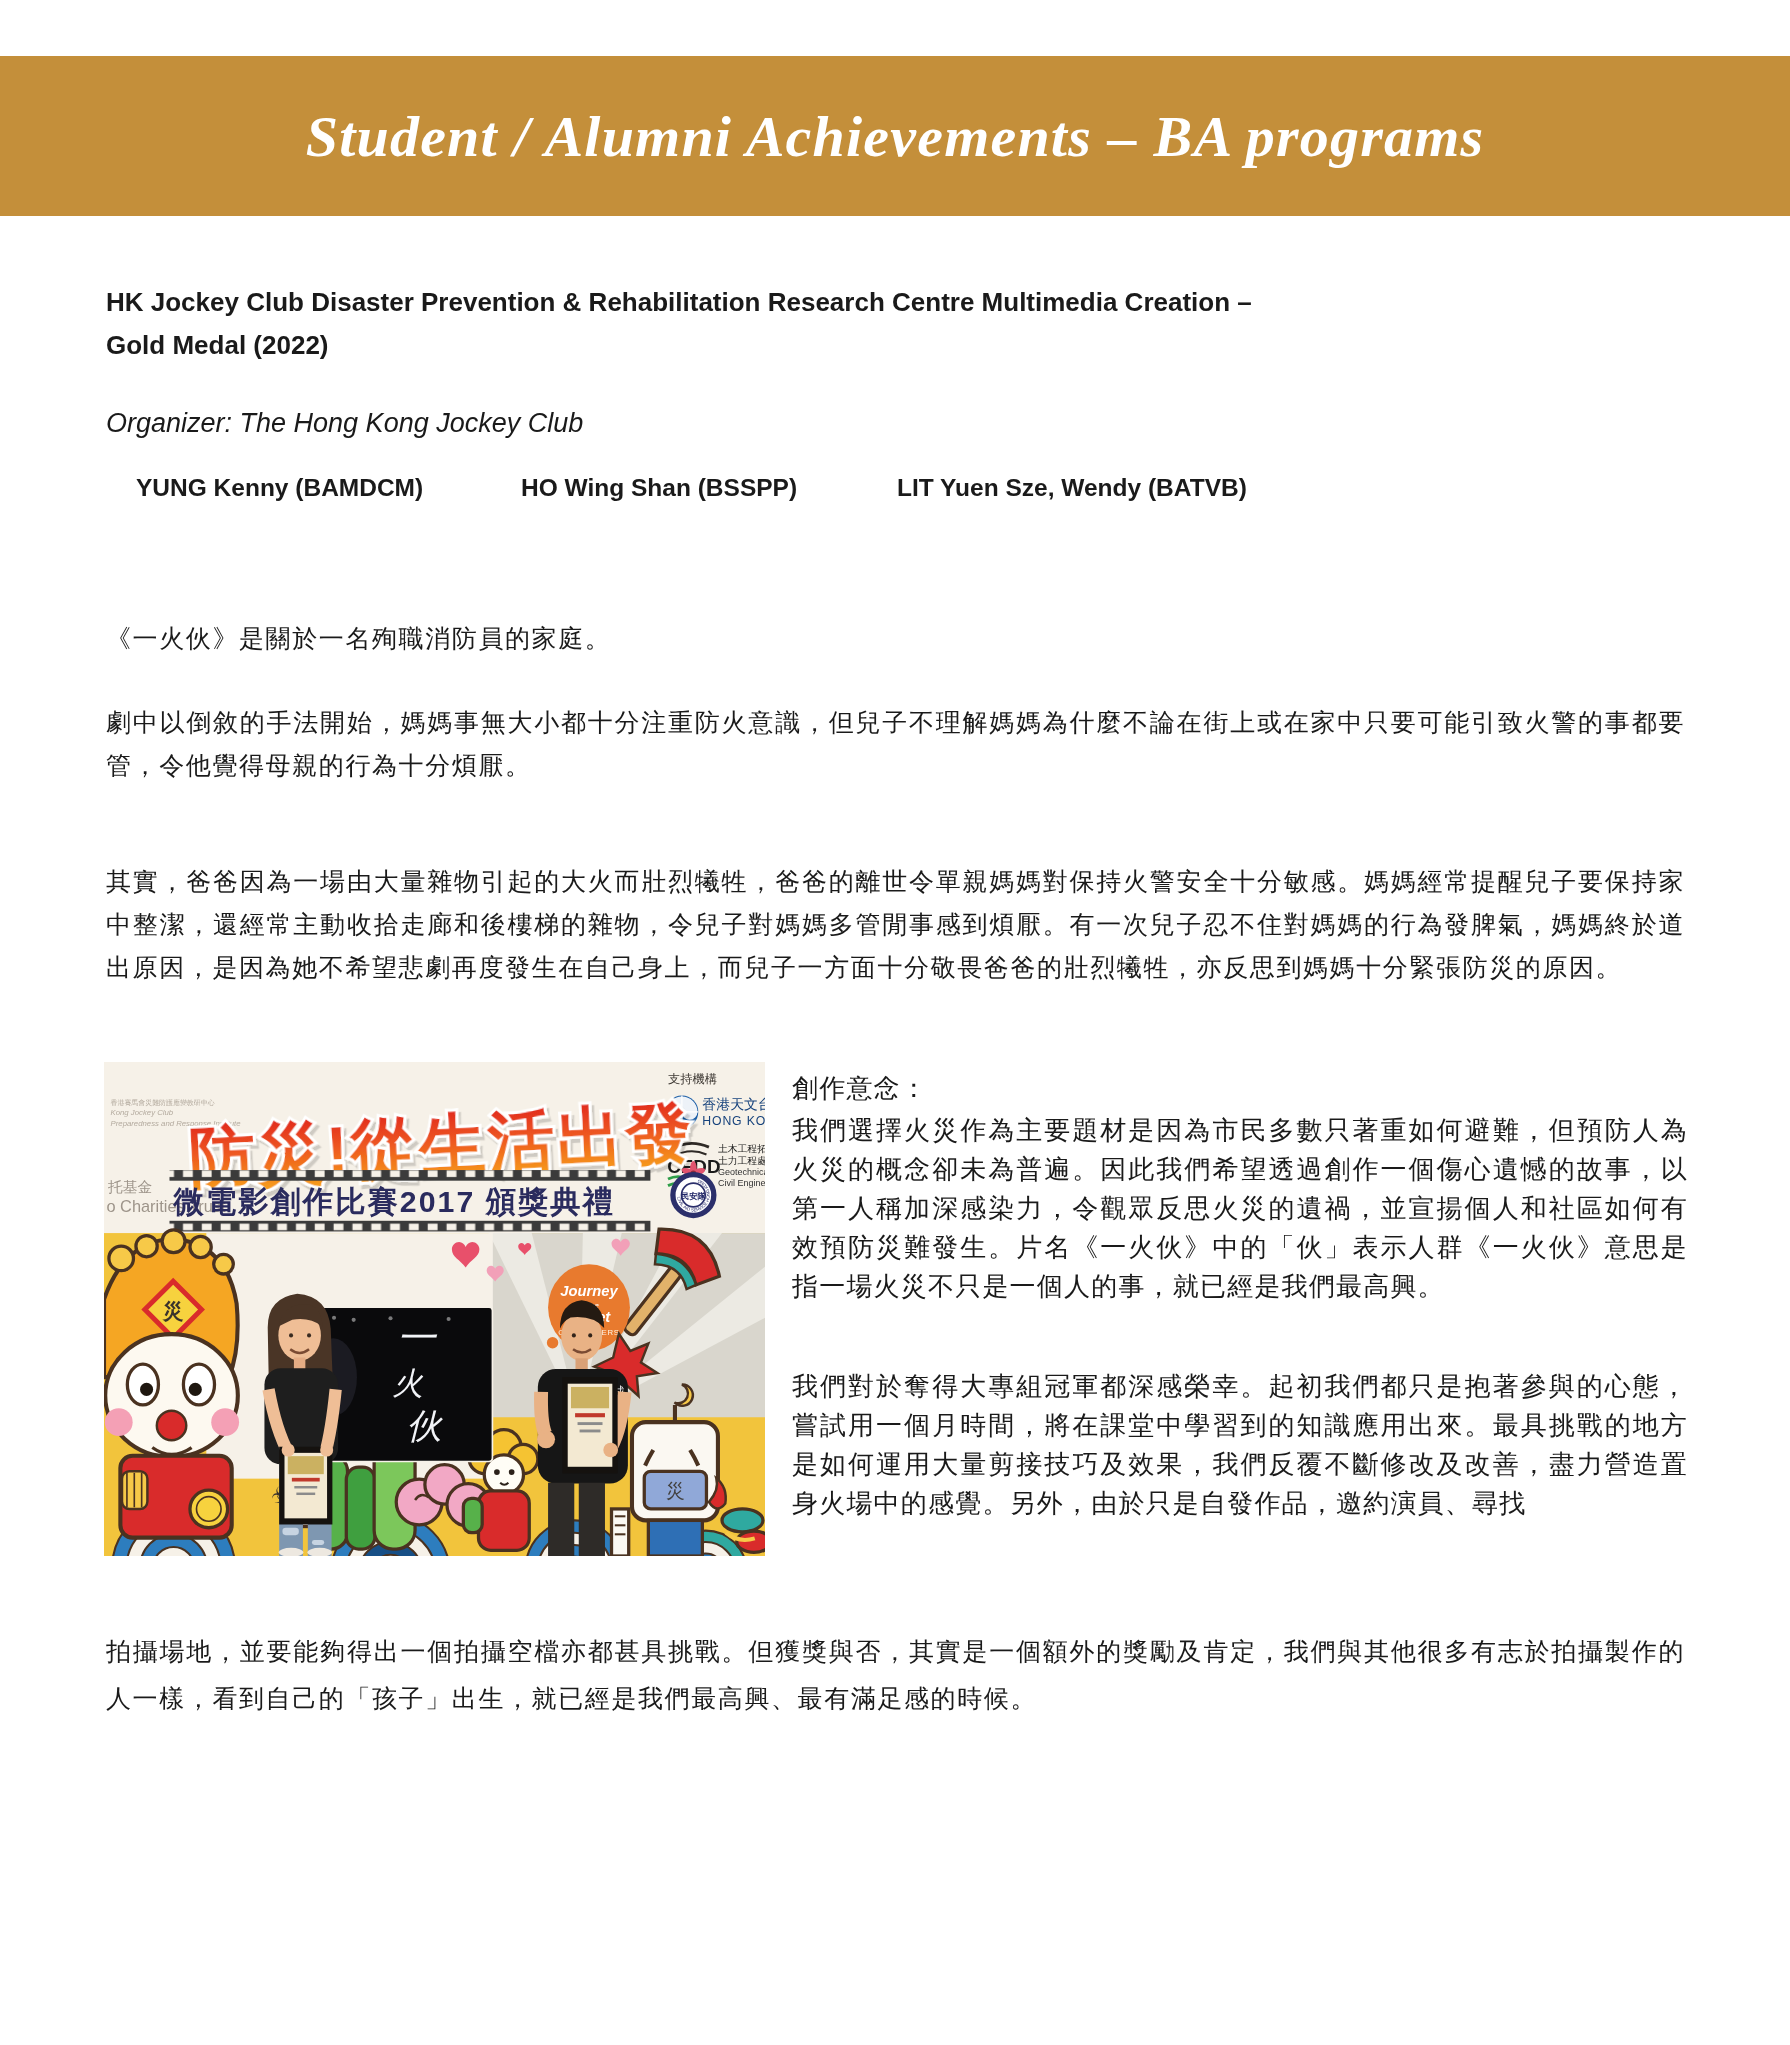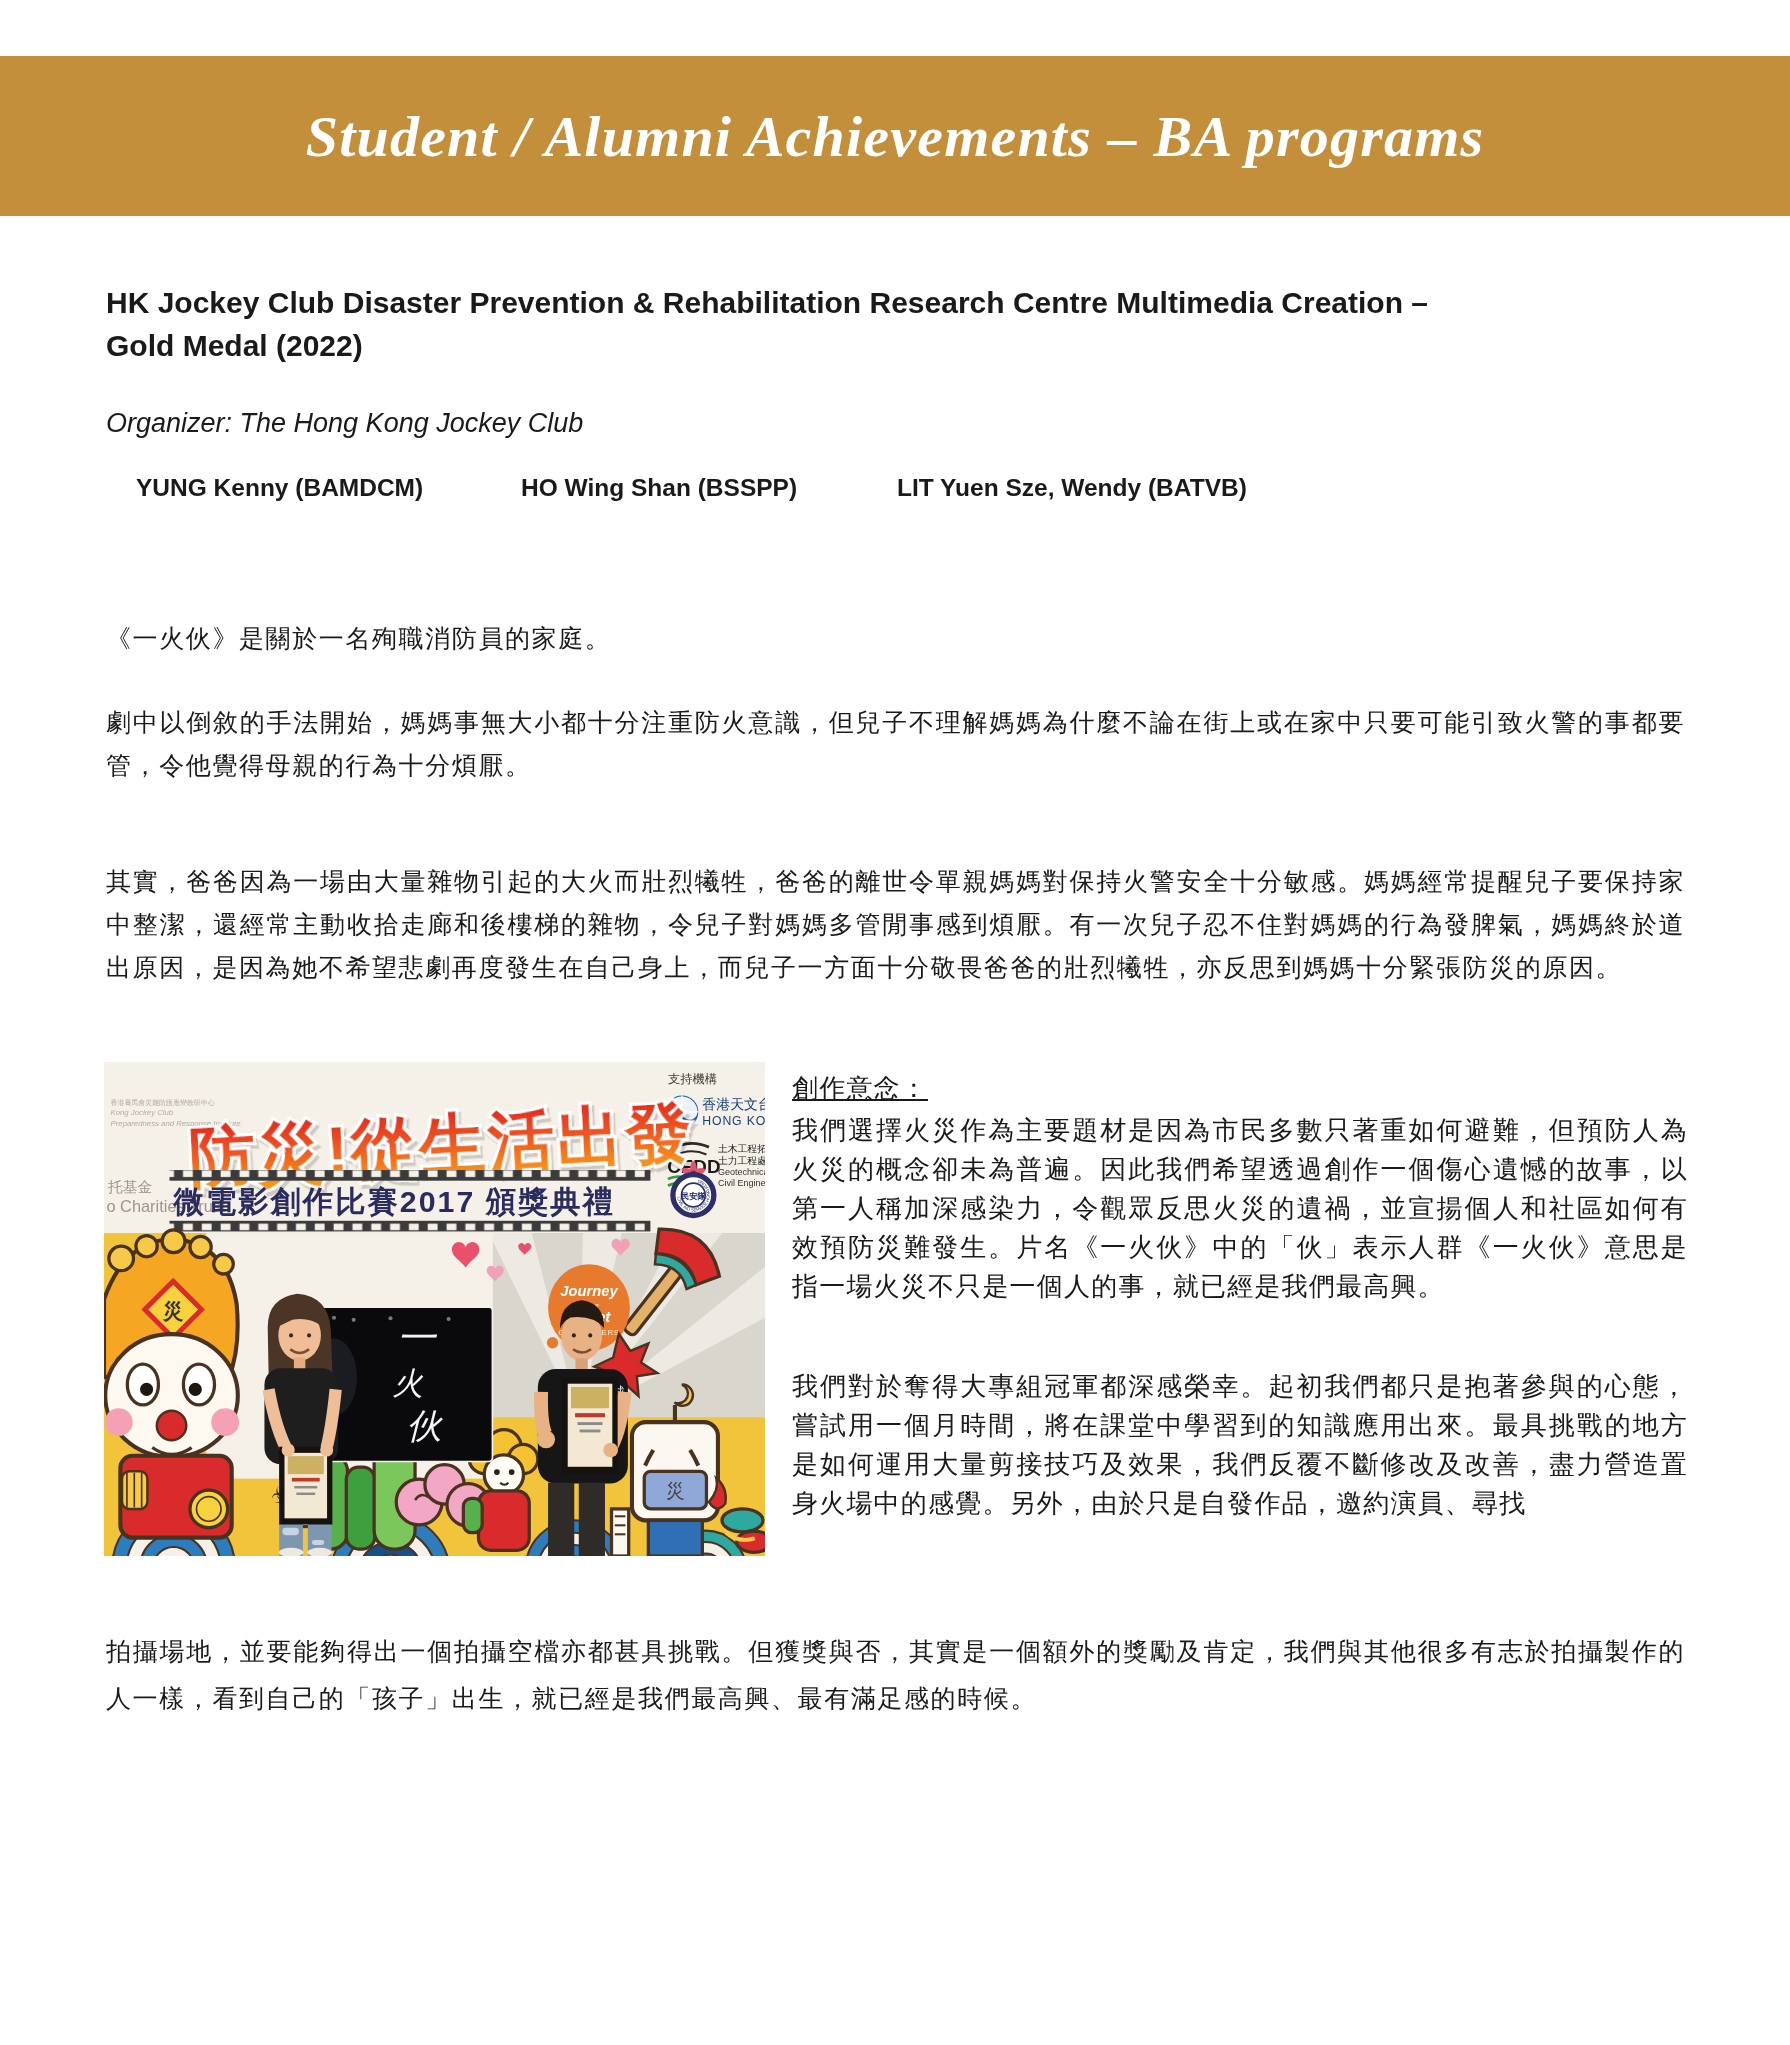--- a/index.html
+++ b/index.html
@@ -9,33 +9,33 @@
   }
   .abs{position:absolute;}
   .banner{
     top:56px;left:0;width:1790px;height:160px;background:#C48F3A;
     display:flex;align-items:center;justify-content:center;
   }
   .banner-title{
     font-family:"Liberation Serif", serif;font-style:italic;font-weight:700;
     font-size:58px;color:#ffffff;letter-spacing:1.2px;white-space:nowrap;
   }
-  .heading{left:106px;top:281px;width:1522px;font-weight:700;font-size:30px;line-height:43px;color:#1a1a1a;}
+  .heading{left:106px;top:281px;width:1522px;font-weight:700;font-size:26px;line-height:43px;color:#1a1a1a;}
   .organizer{left:106px;top:408px;font-size:27px;font-style:italic;}
   .names{left:106px;top:474px;width:1579px;height:33px;font-size:24.5px;font-weight:700;margin-left:30px;}
   .names span{position:absolute;top:0;white-space:nowrap;}
   .cjk{
     font-size:25px;line-height:43px;text-align:justify;letter-spacing:1.6px;
     text-justify:inter-ideograph;
   }
   .para1{left:106px;top:592px;width:1579px;text-align:left;}
   .para2{left:106px;top:676px;width:1579px;}
   .para3{left:106px;top:835px;width:1579px;}
   .rightcol{left:792px;top:1069px;width:896px;font-size:26px;line-height:39px;letter-spacing:1.2px;}
-  .rightcol .concept-h{text-align:left;font-size:26px;line-height:39px;text-decoration:underline;}
+  .rightcol .concept-h{text-align:left;font-size:26px;line-height:39px;}
   .rightcol p{margin:3.3px 0 0 0;text-align:justify;}
   .rightcol p.second{margin-top:61px;}
   .closing{left:106px;top:1603px;width:1579px;font-size:25px;line-height:47px;}
   svg text{font-family:"Liberation Sans", sans-serif;}
 </style>
 </head>
 <body>
 
 <header class="abs banner">
   <h1 class="banner-title">Student / Alumni Achievements – BA programs</h1>

